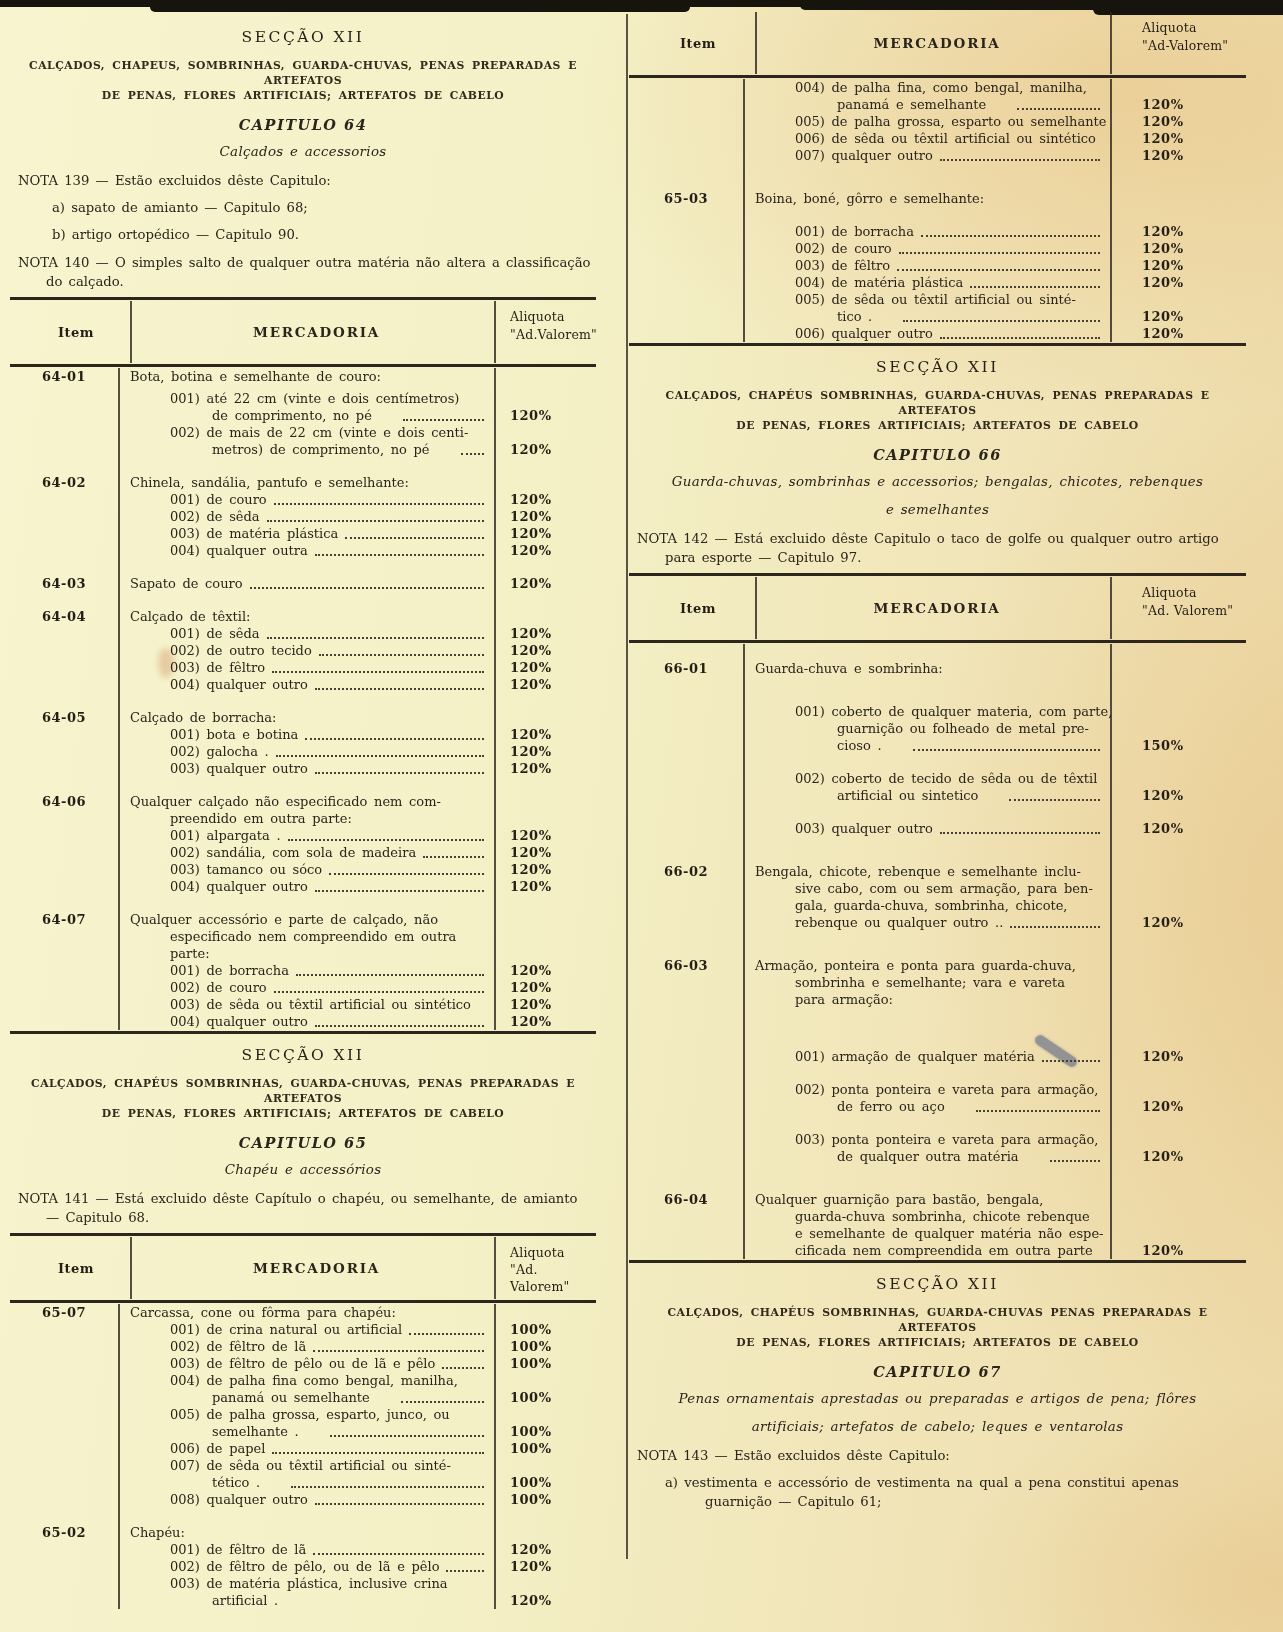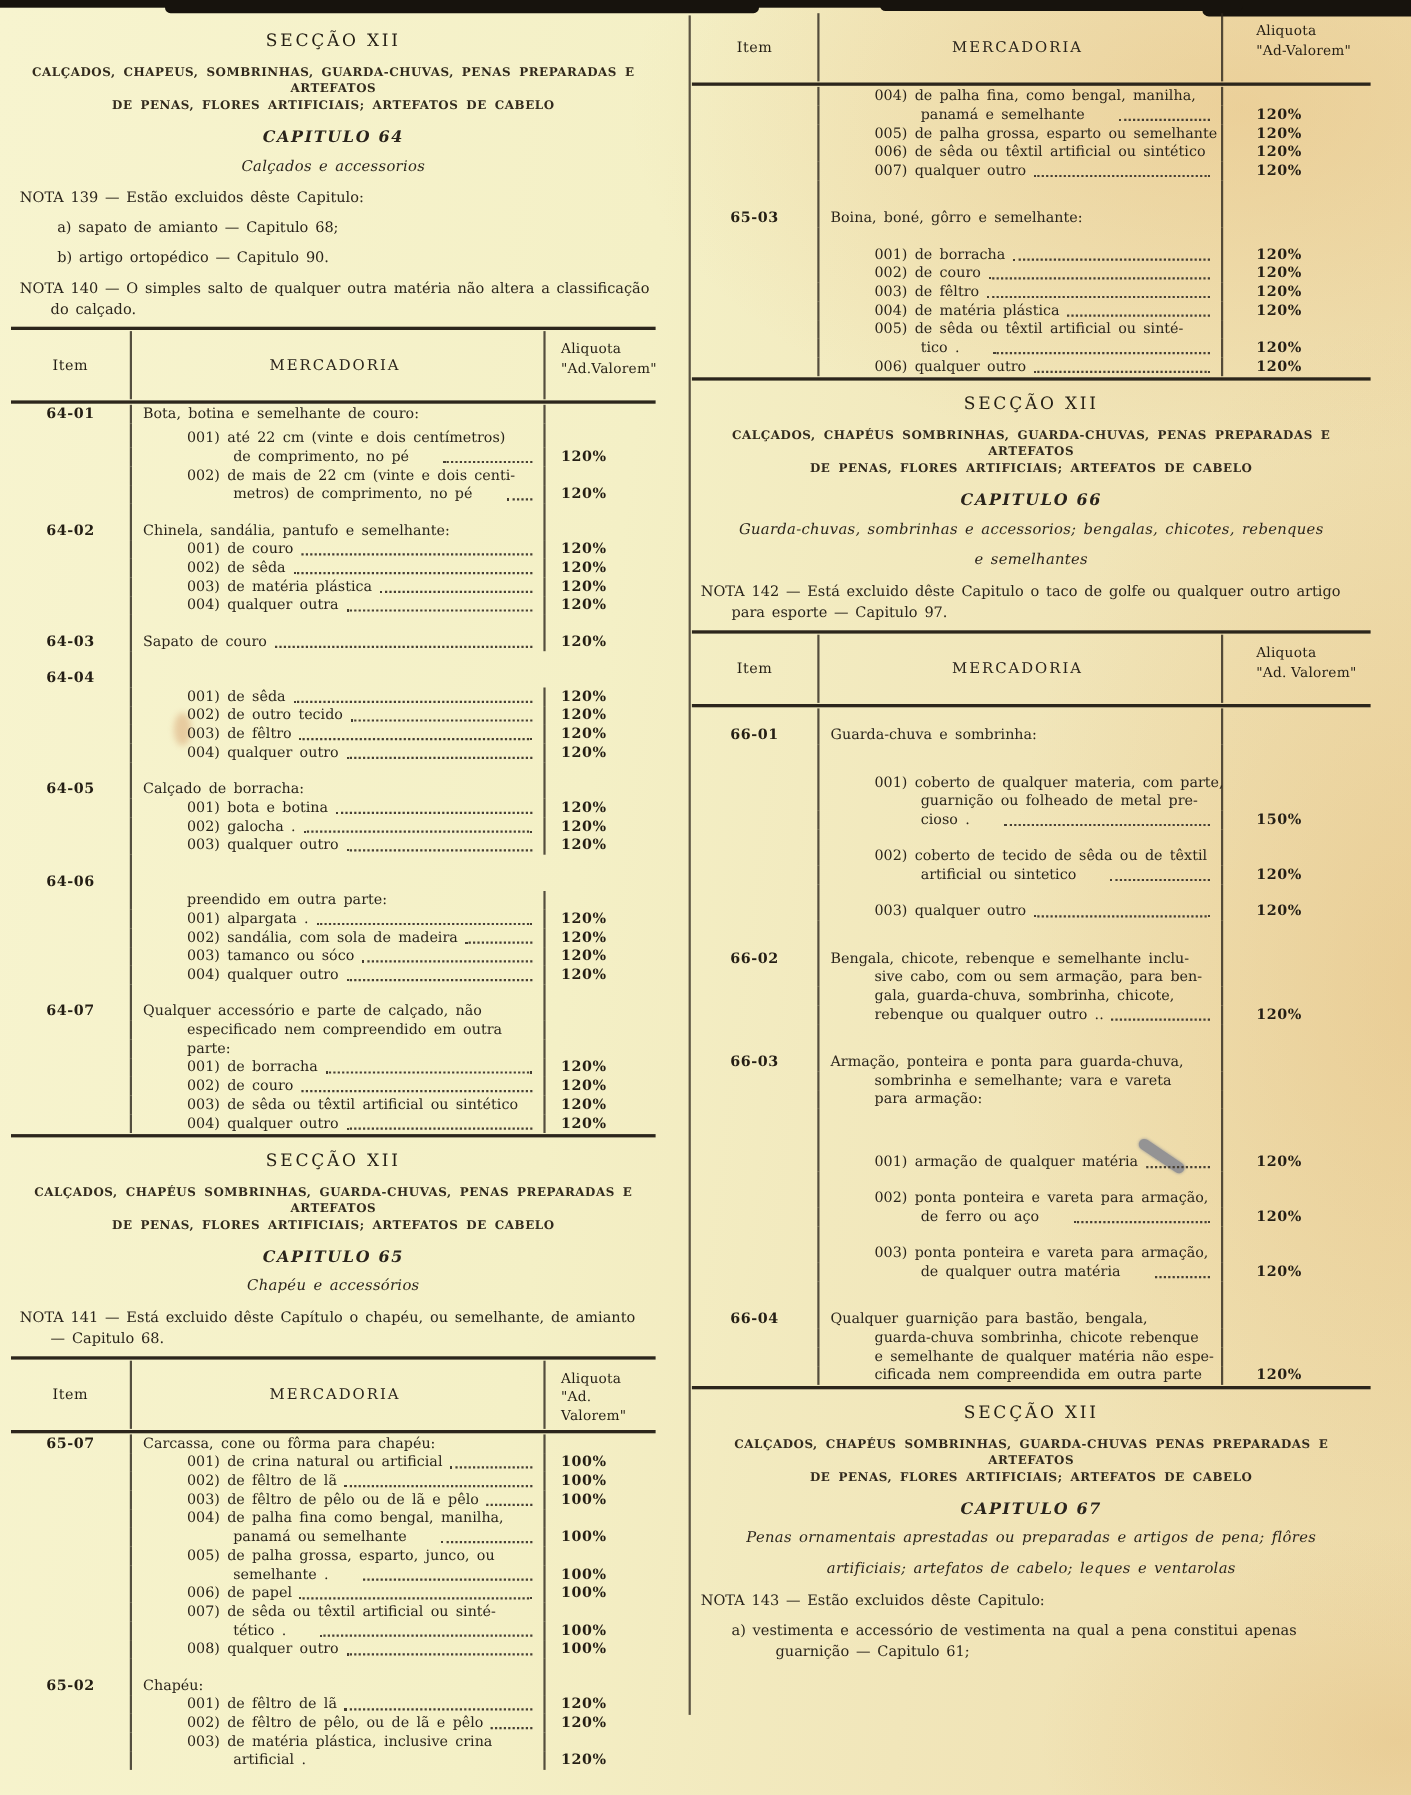--- a/index.html
+++ b/index.html
@@ -45,21 +45,21 @@
   .c-merc{flex:1 1 auto;display:flex;align-items:baseline;font-size:13px;line-height:17px;padding-right:5px;border-right:2px solid rgba(44,38,28,.8);min-width:0;}
   .ind0{padding-left:10px;}
   .ind1{padding-left:50px;}
   .ind2{padding-left:92px;gap:24px;}
   .txt{white-space:nowrap;word-spacing:2.5px;}
   .dots{flex:1 1 10px;min-width:10px;border-bottom:2px dotted #463f33;margin:0 5px 3px 7px;align-self:flex-end;}
   .c-rate{width:86px;flex:0 0 auto;font-size:13px;line-height:17px;font-weight:700;padding-left:14px;letter-spacing:.5px;color:#241e14;}
   #col1 .c-rate{width:104px;padding-left:30px;}
 
   .thead{height:62px;}
-  .thead .c-item,.thead .c-merc{display:flex;align-items:center;justify-content:center;font-weight:400;}
+  .thead .c-item,.thead .c-merc{display:flex;align-items:center;justify-content:center;font-weight:700;padding-left:12px;}
   .thead .c-merc{letter-spacing:1.8px;font-size:13.5px;word-spacing:0;}
   .thead .c-rate{display:flex;flex-direction:column;justify-content:space-between;padding-top:7px;padding-bottom:20px;font-weight:400;}
   .al{font-size:12.5px;letter-spacing:.2px;}
 
   
   .gap-sm  > *{padding-top:5px;}
   .gap-md  > *{padding-top:0;}
   .gap-lg  > *{padding-top:16px;}
   .gap-xl  > *{padding-top:26px;}
   .gap-xxl > *{padding-top:40px;}
@@ -176,20 +176,23 @@
       <div class="trow gap-lg">
         <div class="c-item">64-03</div>
         <div class="c-merc ind0">
           <div class="txt">Sapato de couro</div>
           <div class="dots"></div>
         </div>
         <div class="c-rate">120%</div>
       </div>
       <div class="trow gap-lg">
         <div class="c-item">64-04</div>
+        <div class="c-merc ind0">
+          <div class="txt">Calçado de têxtil:</div>
+        </div>
         <div class="c-rate"></div>
       </div>
       <div class="trow">
         <div class="c-item"></div>
         <div class="c-merc ind1">
           <div class="txt">001) de sêda</div>
           <div class="dots"></div>
         </div>
         <div class="c-rate">120%</div>
       </div>
@@ -243,20 +246,23 @@
       <div class="trow">
         <div class="c-item"></div>
         <div class="c-merc ind1">
           <div class="txt">003) qualquer outro</div>
           <div class="dots"></div>
         </div>
         <div class="c-rate">120%</div>
       </div>
       <div class="trow gap-lg">
         <div class="c-item">64-06</div>
+        <div class="c-merc ind0">
+          <div class="txt">Qualquer calçado não especificado nem com-</div>
+        </div>
         <div class="c-rate"></div>
       </div>
       <div class="trow">
         <div class="c-item"></div>
         <div class="c-merc ind1">
           <div class="txt">preendido em outra parte:</div>
         </div>
         <div class="c-rate"></div>
       </div>
       <div class="trow">

